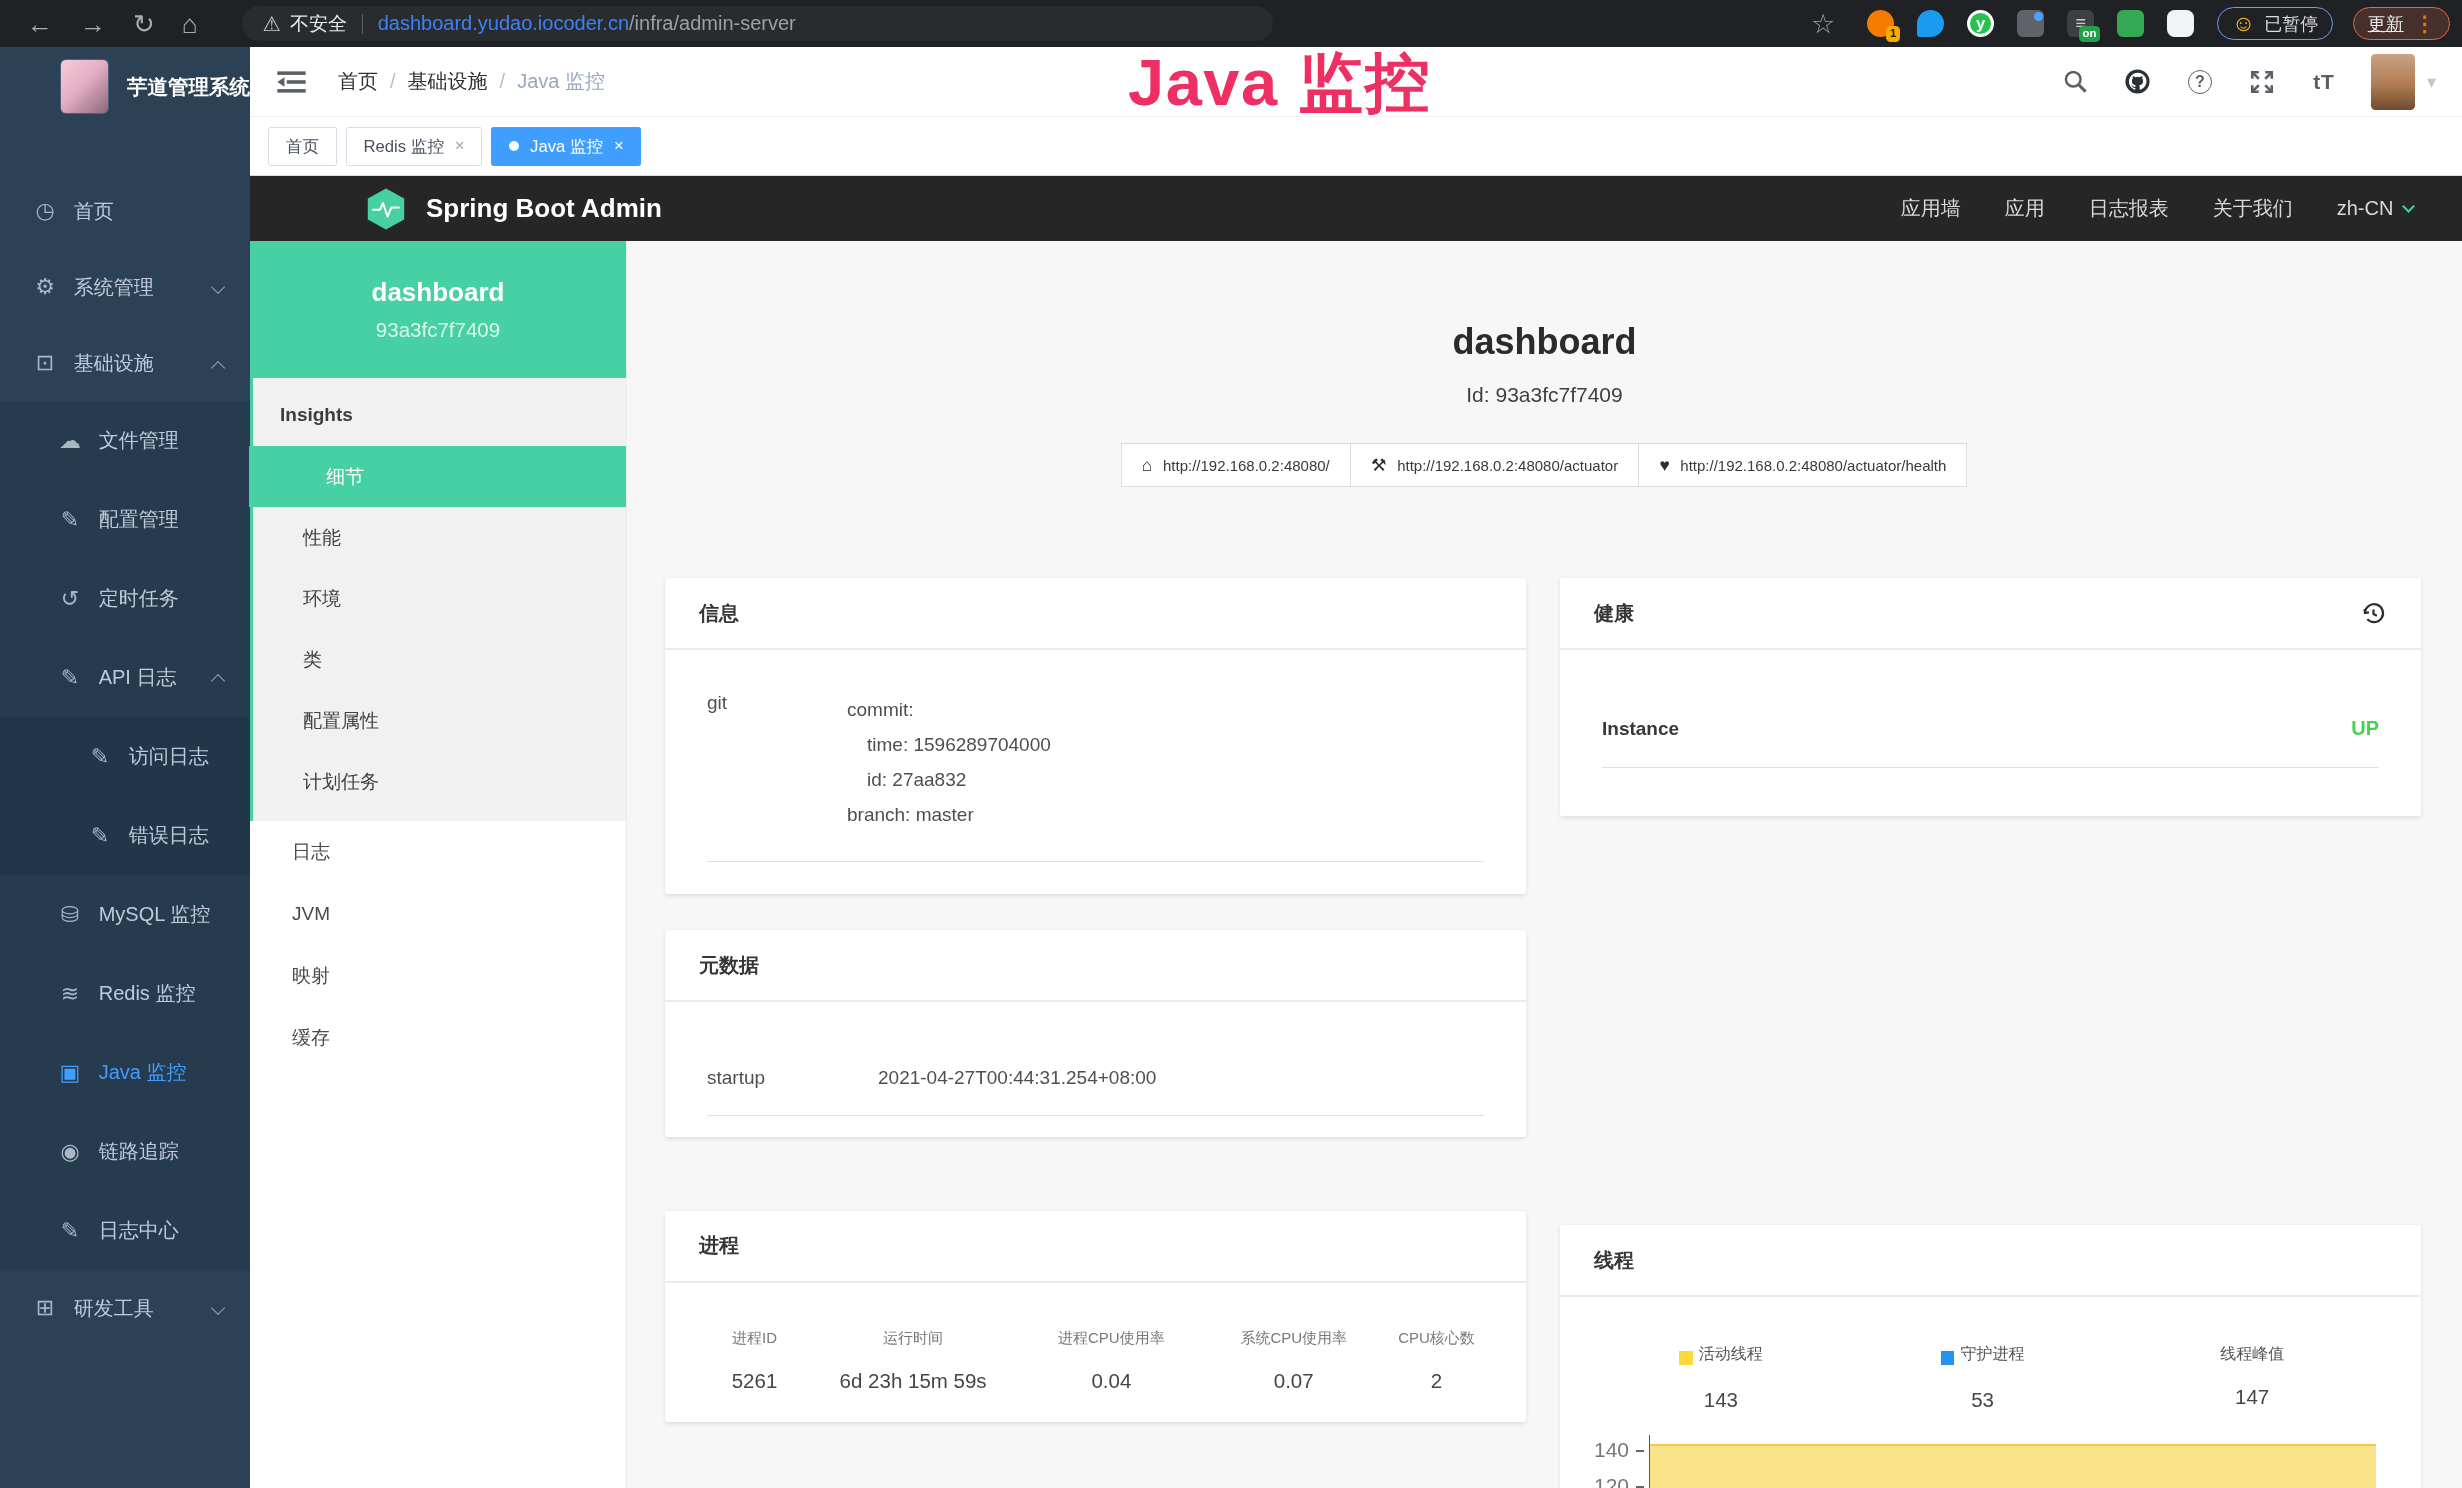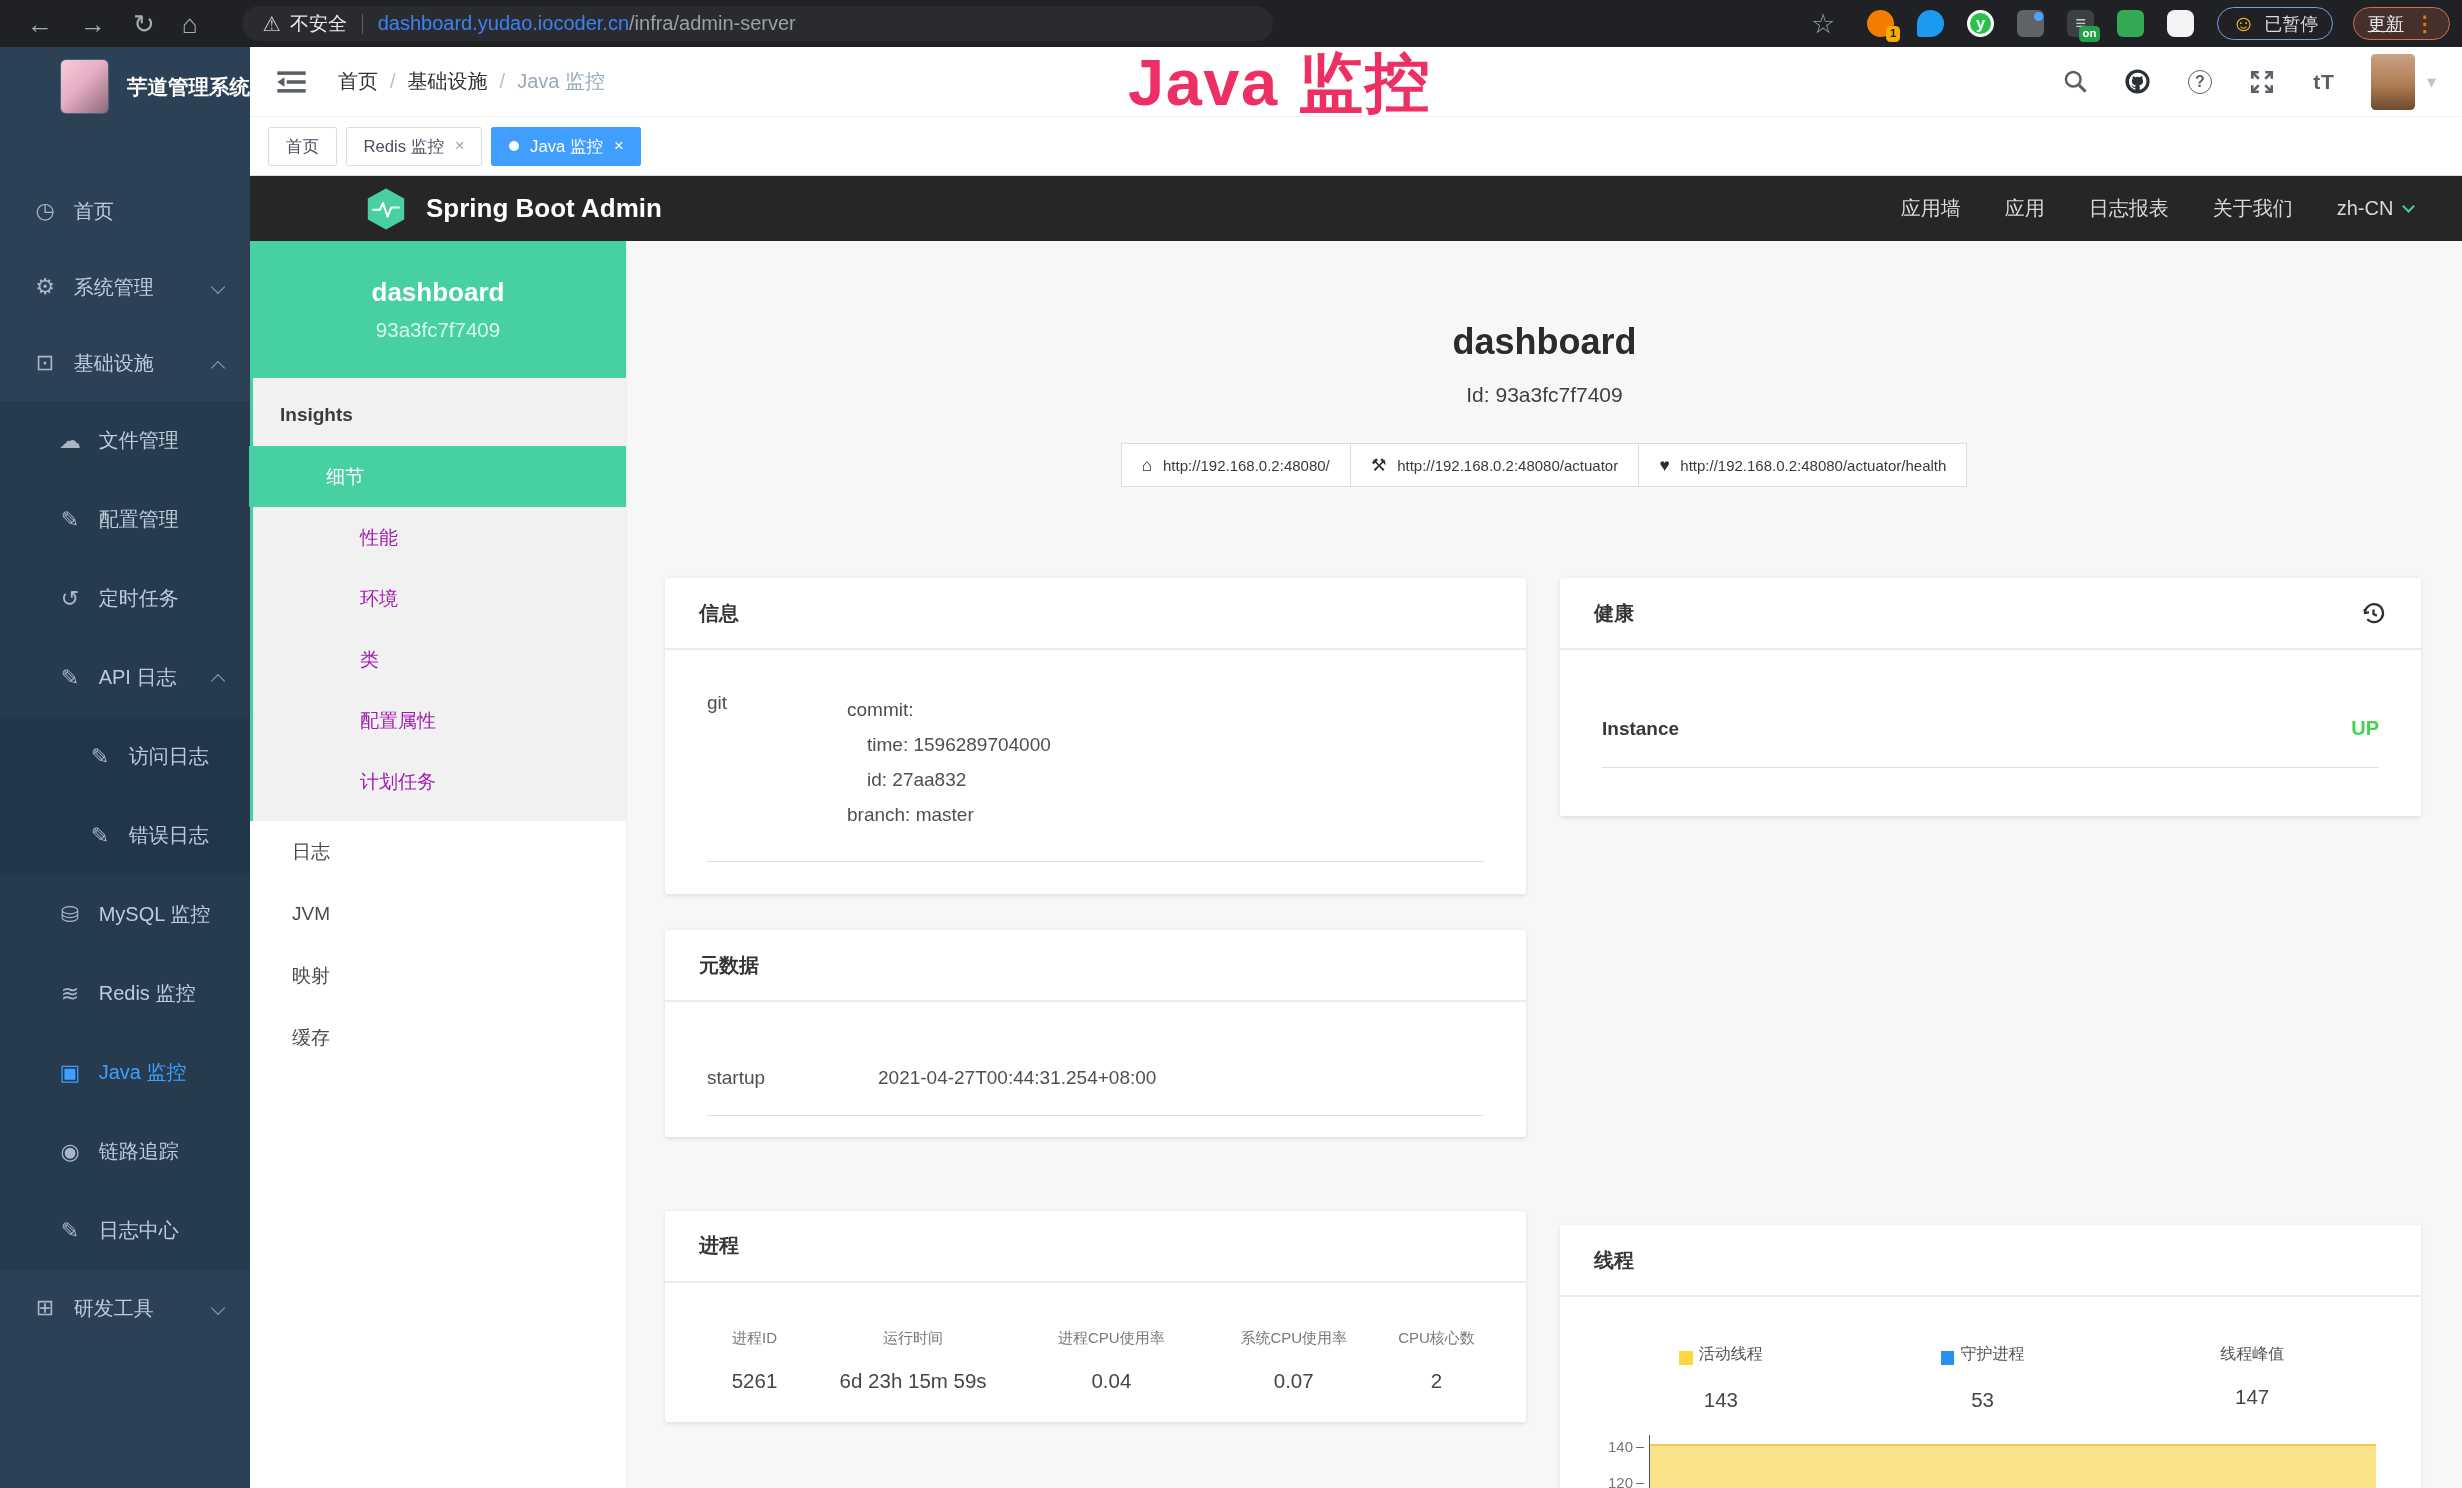--- a/index.html
+++ b/index.html
@@ -108,21 +108,21 @@
   
   .content { position:absolute; left:250px; top:241px; width:2212px; height:1247px; background:#f7f7f8; }
   .inst-sidebar { position:absolute; left:0; top:0; width:377px; height:1247px; background:#fff;
     border-right:0.8px solid #ececec; }
   .inst-head { height:137px; background:#48d0a5; color:#fff; display:flex; flex-direction:column;
     align-items:center; justify-content:center; }
   .inst-name { font-size:26px; font-weight:700; }
   .inst-id { font-size:20.5px; color:rgba(255,255,255,.8); margin-top:10.6px; }
   .insights { background:#f1f1f1; border-left:3.8px solid #48d0a5; padding-bottom:9px; }
   .sec-title { font-size:19px; font-weight:700; color:#3c3c3c; padding:26px 0 20px 27px; }
-  .ins-item { height:61px; display:flex; align-items:center; padding-left:107px; font-size:19px; color:#a21caf; cursor:pointer; }
+  .ins-item { height:61px; display:flex; align-items:center; padding-left:50px; font-size:19px; color:#404040; cursor:pointer; }
   .ins-item.active { background:#48d0a5; color:#fff; margin-left:-3.8px; padding-left:77px; }
   .view-item { height:62px; display:flex; align-items:center; padding-left:42px; font-size:19px; color:#4a4a4a;
     background:#fff; cursor:pointer; }
 
   .main { position:absolute; left:377px; top:0; width:1835px; height:1247px; }
   .page-title { margin-top:80px; text-align:center; font-size:36px; font-weight:700; color:#2b2b2b; }
   .page-id { margin-top:20px; text-align:center; font-size:21px; color:#3f3f3f; }
   .links { margin-top:36px; display:flex; justify-content:center; }
   .link-btn { height:44px; border:0.8px solid #dcdcdc; background:#fff; display:inline-flex; align-items:center;
     padding:0 20px; font-size:15px; color:#3a3a3a; margin-left:-0.8px; cursor:pointer; }
@@ -161,21 +161,21 @@
   .thr-body { padding:0 34px; }
   .legend { display:flex; margin-top:47px; }
   .lcol { text-align:center; }
   .l1{width:32%}.l2{width:34%}.l3{width:34%}
   .lg-line { font-size:16px; color:#555; display:inline-flex; align-items:flex-end; }
   .swatch { width:13.7px; height:13.7px; margin-right:6px; display:inline-block; }
   .sw-yellow { background:#ffd83d; }
   .sw-blue { background:#2492f0; }
   .lg-val { margin-top:20px; font-size:20.5px; color:#464646; }
   .chart { position:relative; margin-top:23px; height:197px; }
-  .ytick { position:absolute; left:0; width:39px; text-align:right; font-size:15px; color:#777; }
+  .ytick { position:absolute; left:0; width:39px; text-align:left; font-size:21px; color:#777; }
   .ytick::after { content:""; position:absolute; right:-10.6px; top:50%; width:7.6px; height:1.5px; background:#666; }
   .plot { position:absolute; left:55px; right:10.6px; top:0; bottom:-30px; border-left:1.5px solid #555; }
   .area { position:absolute; left:0; right:0; top:9px; bottom:0; background:#fbe38a; border-top:2.3px solid #f2c94c; }
 
   svg { display:block; }
 </style>
 </head>
 <body>
 
 <div id="root">

